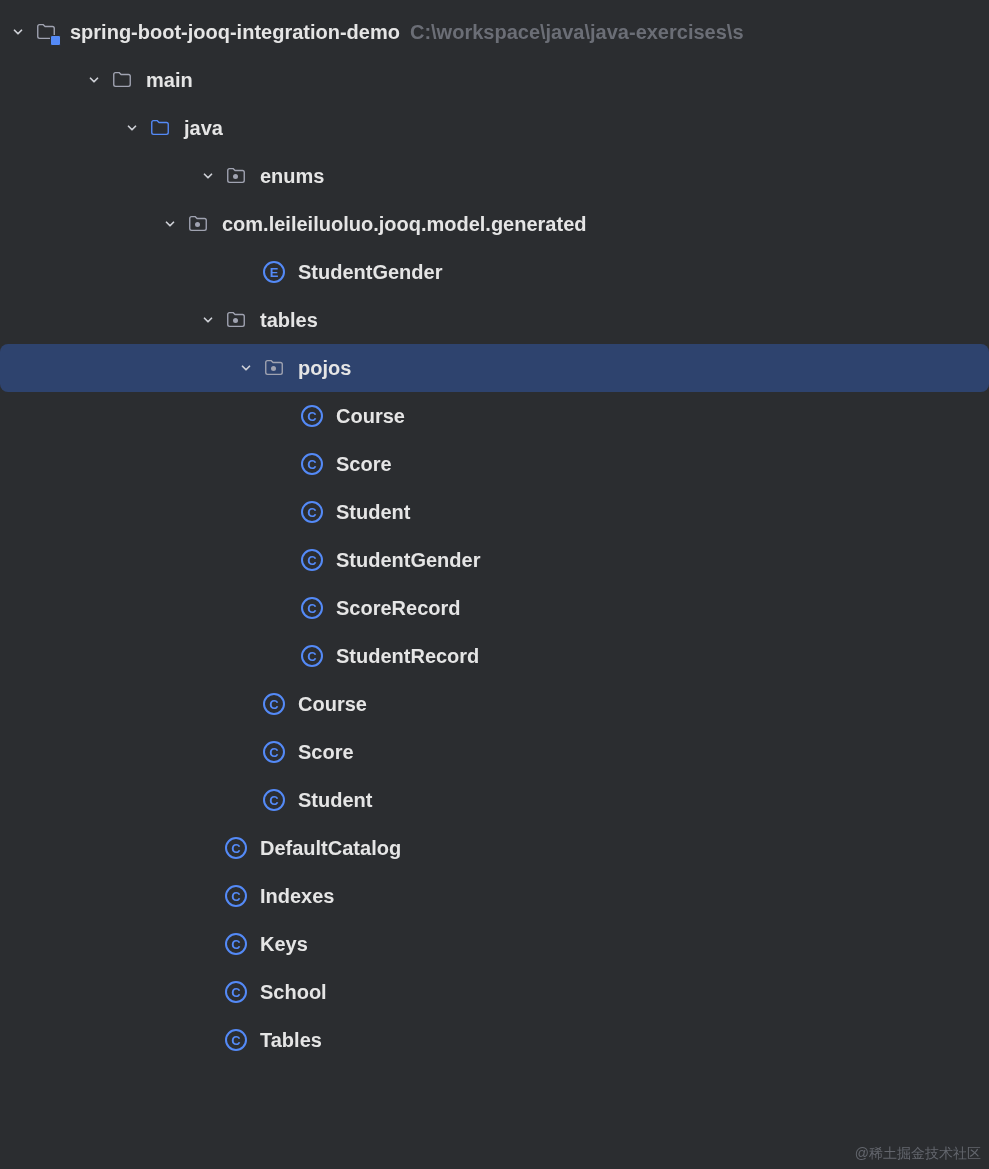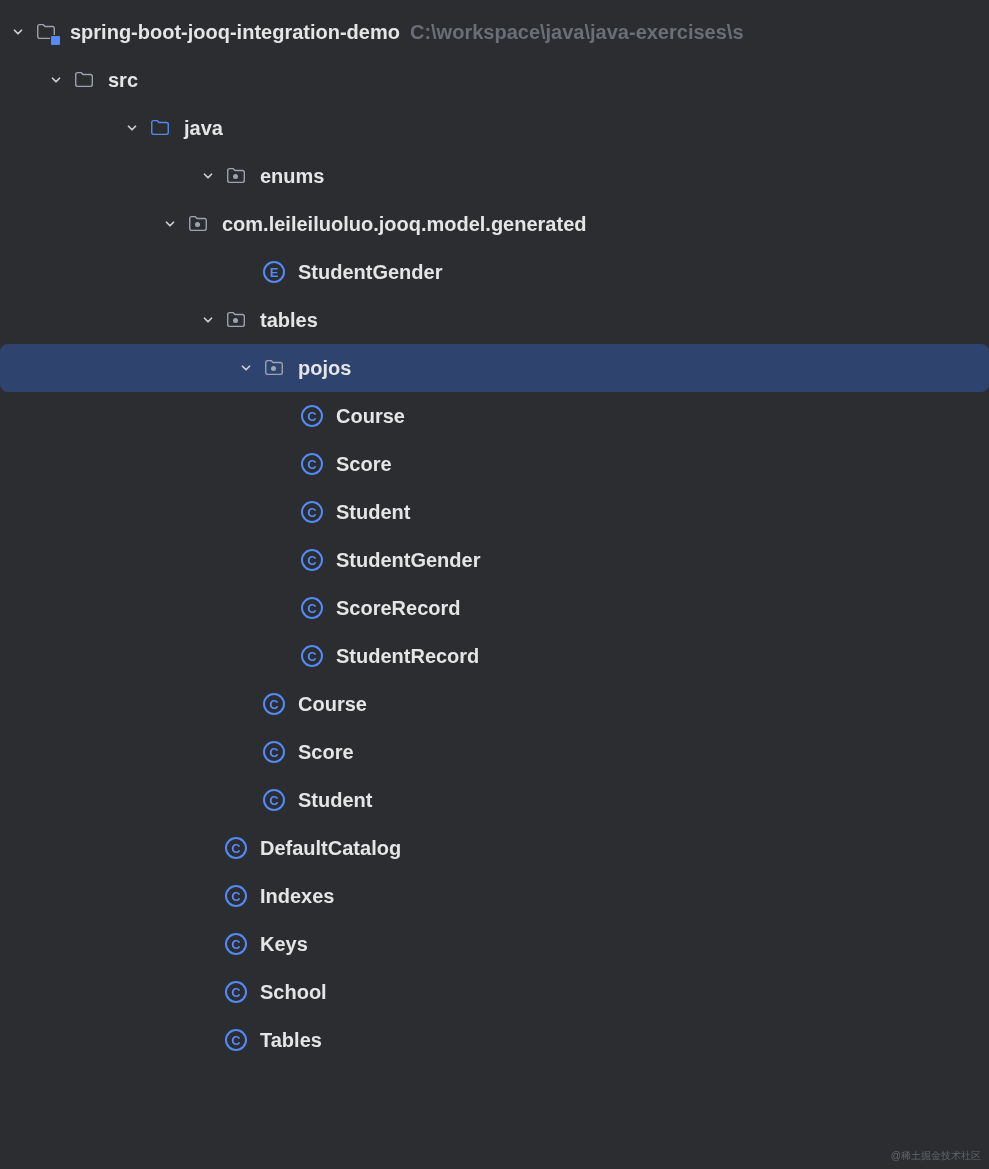--- a/index.html
+++ b/index.html
@@ -134,21 +134,21 @@
     }
     .path-label {
       color: #6b6e76;
       margin-left: 10px;
       white-space: nowrap;
     }
     .watermark {
       position: absolute;
       bottom: 6px;
       right: 8px;
-      font-size: 10px;
+      font-size: 14px;
       color: #63666d;
       font-weight: 400;
     }
   </style>
 </head>
 <body>
 
 <div class="tree" id="tree-container">
     <div class="tree-row">
       <span class="indent" style="width:0px"></span>
@@ -160,32 +160,32 @@
       <span class="icon module-icon">
         <svg viewBox="0 0 24 24">
           <path d="M3 6a2 2 0 0 1 2-2h4l2 2h8a2 2 0 0 1 2 2v9a2 2 0 0 1-2 2H5a2 2 0 0 1-2-2V6z"></path>
         </svg>
         <span class="module-badge"></span>
       </span>
       <span class="label">spring-boot-jooq-integration-demo</span>
       <span class="path-label">C:\workspace\java\java-exercises\s</span>
     </div>
     <div class="tree-row">
-      <span class="indent" style="width:38px"></span>
+      <span class="indent" style="width:76px"></span>
       <span class="chevron">
         <svg viewBox="0 0 16 16">
           <polyline points="4,6 8,10 12,6"></polyline>
         </svg>
       </span>
       <span class="icon folder-icon">
         <svg viewBox="0 0 24 24">
           <path d="M3 6a2 2 0 0 1 2-2h4l2 2h8a2 2 0 0 1 2 2v9a2 2 0 0 1-2 2H5a2 2 0 0 1-2-2V6z"></path>
         </svg>
       </span>
-      <span class="label">src</span>
+      <span class="label">main</span>
     </div>
     <div class="tree-row">
       <span class="indent" style="width:114px"></span>
       <span class="chevron">
         <svg viewBox="0 0 16 16">
           <polyline points="4,6 8,10 12,6"></polyline>
         </svg>
       </span>
       <span class="icon folder-icon blue">
         <svg viewBox="0 0 24 24">

